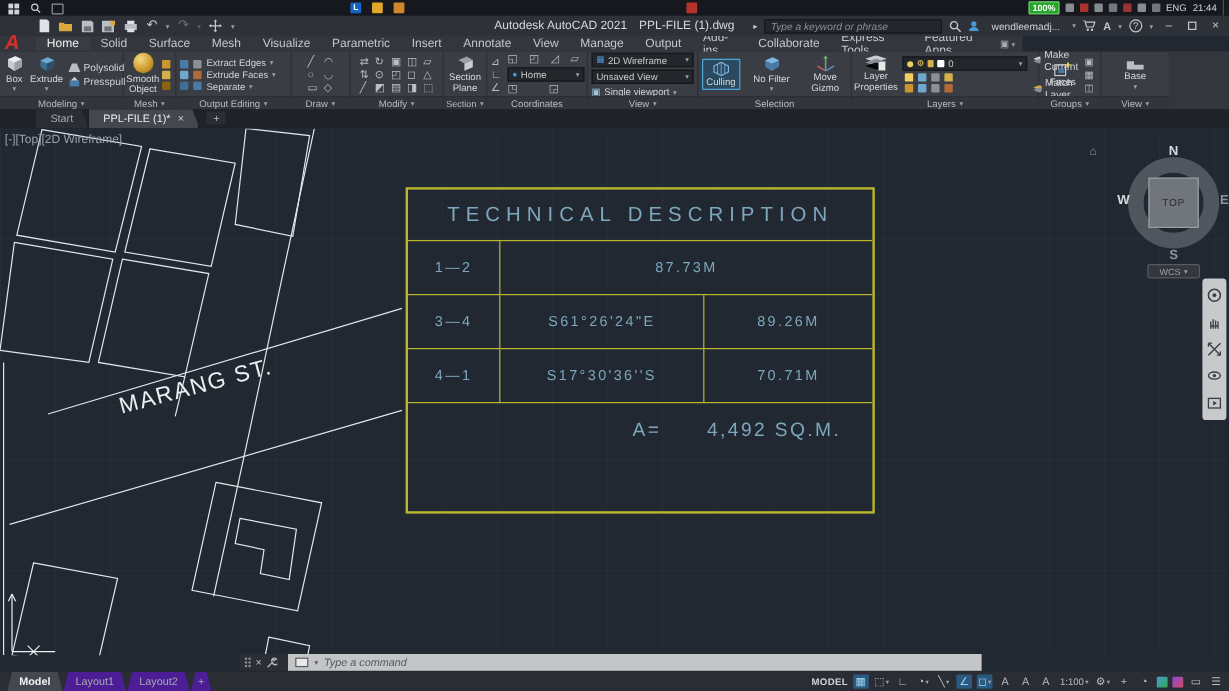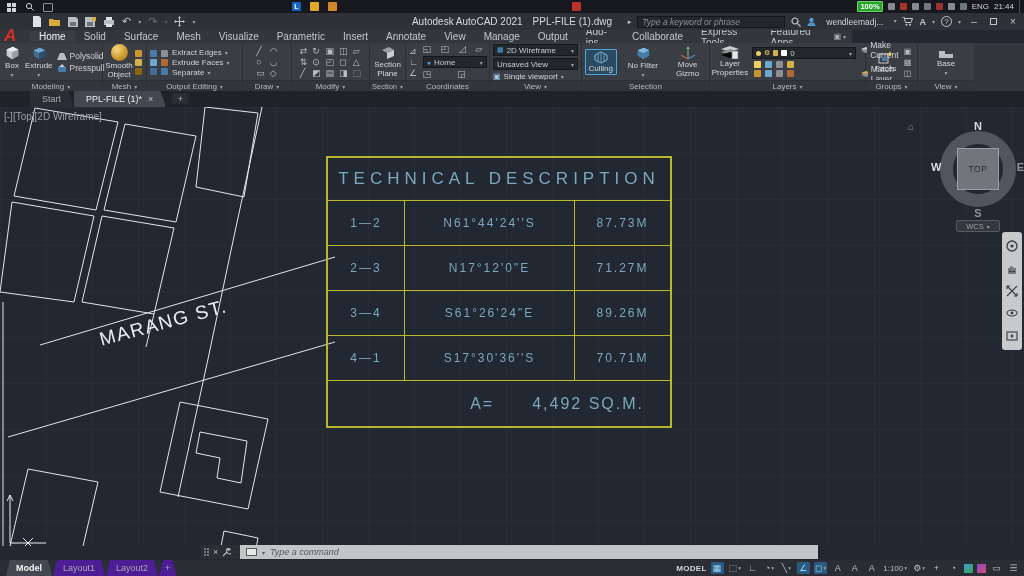--- a/index.html
+++ b/index.html
@@ -85,21 +85,21 @@
   #canvas{position:absolute;left:0;top:107px;width:1024px;height:439px;background:#222831;
     background-image:linear-gradient(rgba(255,255,255,.022) 1px,transparent 1px),
       linear-gradient(90deg,rgba(255,255,255,.022) 1px,transparent 1px);
     background-size:46px 46px;z-index:5}
   #vp-label{position:absolute;left:4px;top:4px;font-size:10px;color:#9aa1a9}
   #street{position:absolute;left:100px;top:222px;font-size:19px;letter-spacing:1.5px;color:#eceff1;
     transform:rotate(-15deg);transform-origin:left center}
   #mapsvg{position:absolute;left:0;top:0}
 
   
-  #desc-table{position:absolute;left:326px;top:49px;width:346px;height:272px;
+  #desc-table{position:absolute;left:338px;top:49px;width:391px;height:272px;
     border:2px solid #b9b72e;color:#7ca7bc}
   .trow{display:flex;border-top:1px solid #b9b72e;height:45px}
   .trow:first-child{border-top:none;height:42px}
   .tcell{display:flex;align-items:center;justify-content:center;font-size:12px;letter-spacing:2px}
   .c1{width:77px;border-right:1px solid #b9b72e}
   .c2{width:170px;border-right:1px solid #b9b72e}
   .c3{flex:1}
   #t-title{height:42px;display:flex;align-items:center;justify-content:center;
     font-size:17px;letter-spacing:5px}
   #t-area{display:flex;align-items:center;justify-content:flex-end;gap:38px;height:46px;
@@ -656,27 +656,21 @@
 
   <span id="vp-label">[-][Top][2D Wireframe]</span>
   <span id="street">MARANG ST.</span>
 
   <div id="desc-table">
     <div class="trow" style="border-top:none">
       <div id="t-title" style="width:100%">TECHNICAL DESCRIPTION</div>
     </div>
     <div class="trow">
       <div class="tcell c1">1—2</div>
-      <div class="tcell c2">N61°44'24''S</div>
       <div class="tcell c3">87.73M</div>
-    </div>
-    <div class="trow">
-      <div class="tcell c1">2—3</div>
-      <div class="tcell c2">N17°12'0"E</div>
-      <div class="tcell c3">71.27M</div>
     </div>
     <div class="trow">
       <div class="tcell c1">3—4</div>
       <div class="tcell c2">S61°26'24"E</div>
       <div class="tcell c3">89.26M</div>
     </div>
     <div class="trow">
       <div class="tcell c1">4—1</div>
       <div class="tcell c2">S17°30'36''S</div>
       <div class="tcell c3">70.71M</div>

